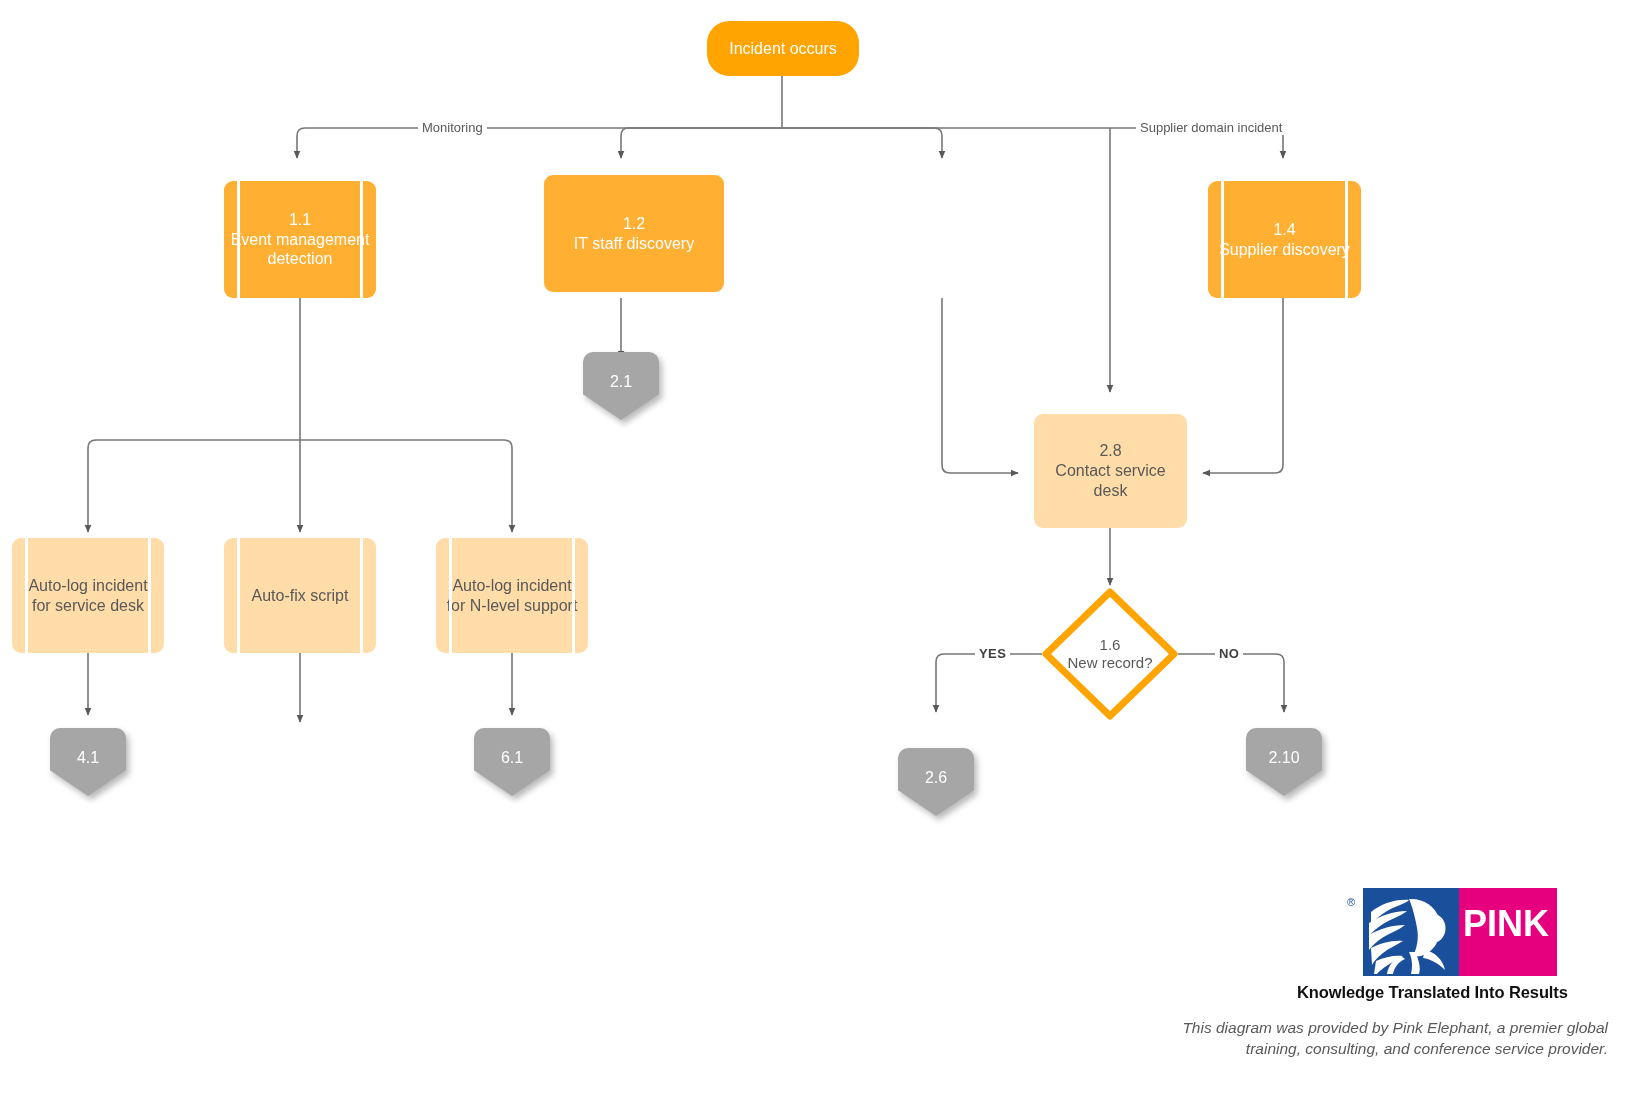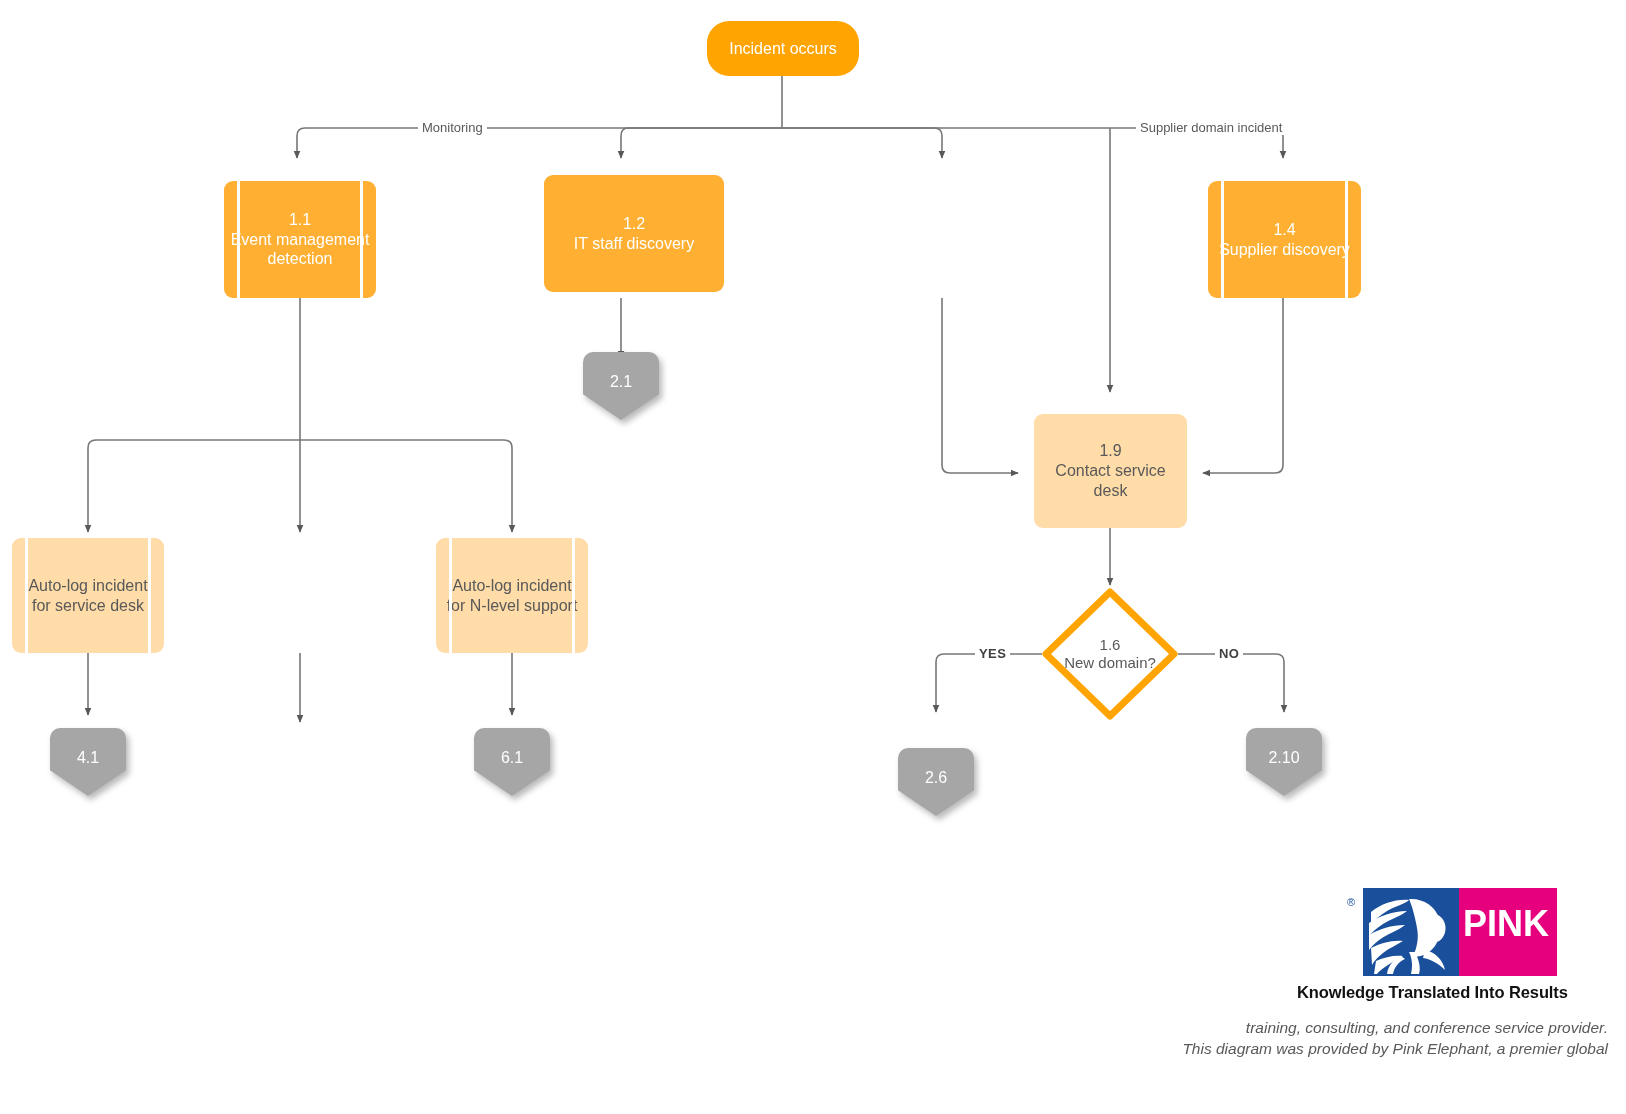--- a/index.html
+++ b/index.html
@@ -295,39 +295,42 @@
 
   <div class="node predef" style="left:1208px; top:181px; width:153px; height:117px;">
     <div class="lines">
       <span class="num">1.4</span>
       <span>Supplier discovery</span>
     </div>
   </div>
 
   <div class="node process light" style="left:1034px; top:414px; width:153px; height:114px;">
     <div class="lines">
-      <span class="num">1.9</span>
+      <span class="num">2.8</span>
       <span>Contact service desk</span>
     </div>
   </div>
 
   <div class="node decision" style="left:1040px; top:586px; width:140px; height:136px;">
     <svg class="dia-svg" viewBox="0 0 140 136" xmlns="http://www.w3.org/2000/svg">
       <polygon points="70,6 134,68 70,130 6,68" fill="#ffffff" stroke="#FFA400" stroke-width="7" stroke-linejoin="round"></polygon>
     </svg>
     <div class="lines">
       <span class="num">1.6</span>
-      <span>New domain?</span>
+      <span>New record?</span>
     </div>
   </div>
 
   <div class="node predef light" style="left:12px; top:538px; width:152px; height:115px;">
     <div class="lines"><span>Auto-log incident for service desk</span></div>
   </div>
 
+  <div class="node predef light" style="left:224px; top:538px; width:152px; height:115px;">
+    <div class="lines"><span>Auto-fix script</span></div>
+  </div>
 
   <div class="node predef light" style="left:436px; top:538px; width:152px; height:115px;">
     <div class="lines"><span>Auto-log incident for N-level support</span></div>
   </div>
 
 
   <div class="connector-wrap" style="left:583px; top:352px; width:76px; height:68px;">
     <div class="node connector" style="width:76px; height:68px;">
       <div class="lines"><span>2.1</span></div>
     </div>
@@ -383,17 +386,17 @@
 
           <circle cx="63" cy="40" r="4.5"></circle>
         </g>
       </svg>
       <span id="logo-word">PINK</span>
     </div>
     <div id="logo-tagline">Knowledge Translated Into Results</div>
   </div>
 
   <div id="caption">
+    <div>This diagram was provided by Pink Elephant, a premier global</div>
     <div>training, consulting, and conference service provider.</div>
-    <div>This diagram was provided by Pink Elephant, a premier global</div>
   </div>
 
 </div>
 
 </body></html>

